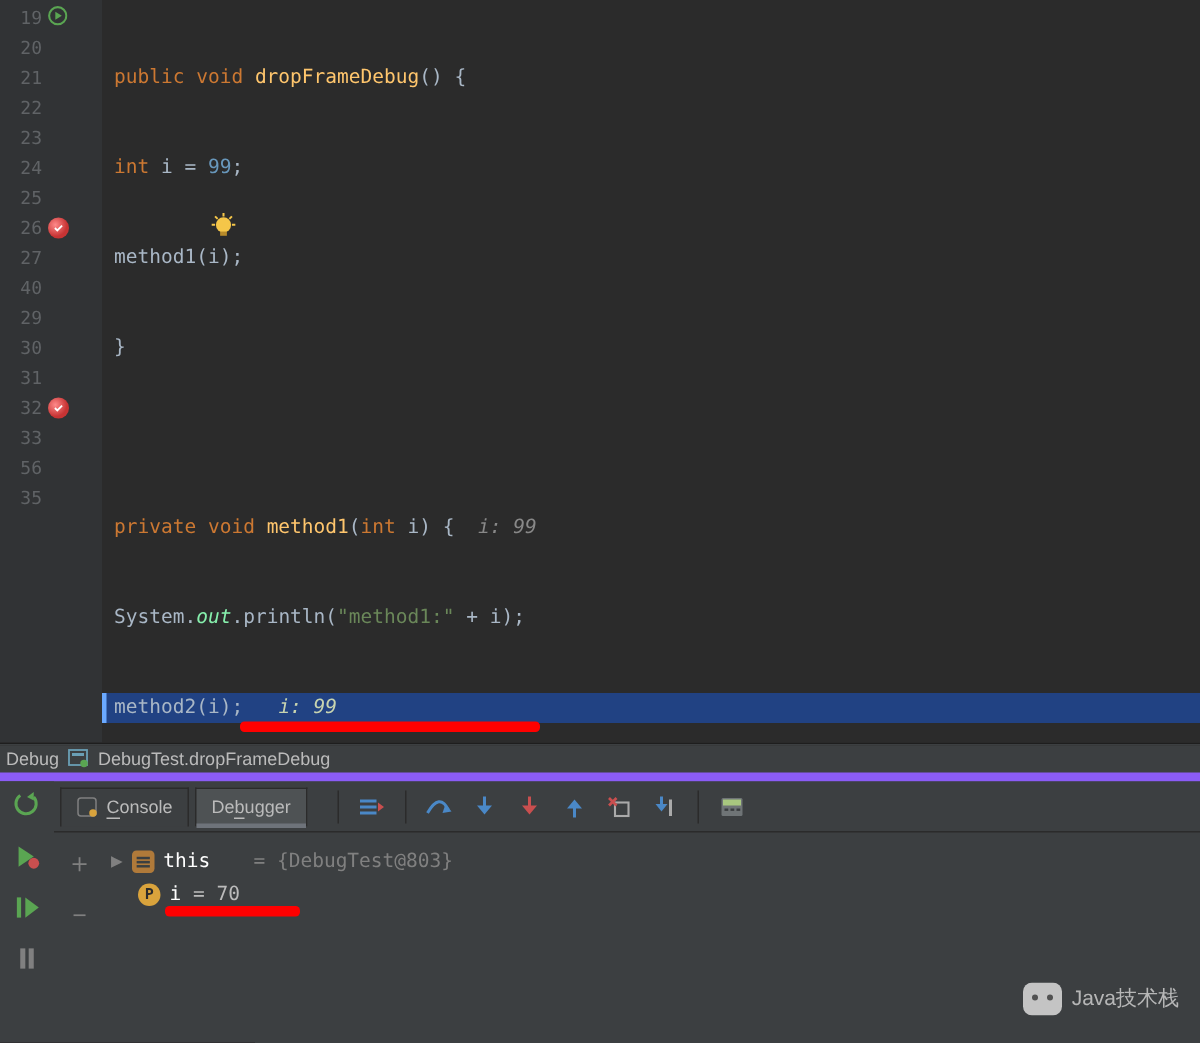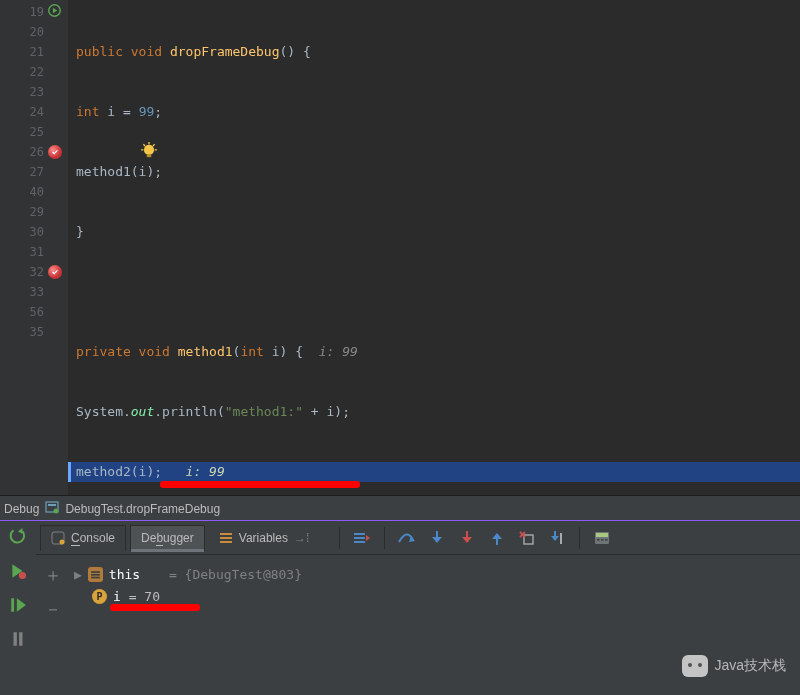--- a/index.html
+++ b/index.html
@@ -26,21 +26,20 @@
     background: #313335;
     padding-top: 2px;
     user-select: none;
     flex-shrink: 0;
   }
   .grow {
     display: flex;
     height: 20px;
     align-items: center;
     position: relative;
-    margin-left: 16px;
   }
   .lnum {
     color: #606366;
     width: 28px;
     text-align: right;
     font-size: 12px;
   }
   .gicons {
     flex: 1;
     display: flex;
@@ -101,21 +100,21 @@
   .tabstrip {
     height: 24px;
     background: #3c3f41;
     display: flex;
     align-items: center;
     font-family: -apple-system, "Segoe UI", sans-serif;
     font-size: 12px;
     color: #bbbbbb;
     padding-left: 4px;
     gap: 6px;
-    border-bottom: 1px solid #8b5cf6;
+    border-bottom: 6px solid #8b5cf6;
   }
   .panel {
     height: 174px;
     background: #3c3f41;
     display: flex;
   }
   .panel-left {
     width: 36px;
     display: flex;
     flex-direction: column;
@@ -368,29 +367,20 @@
     <div class="debug-tabs">
       <div class="dtab">
         <svg width="14" height="14" viewBox="0 0 14 14">
             <rect x="1" y="1" width="12" height="12" rx="2" fill="#3b3f41" stroke="#808080"></rect>
             <circle cx="11" cy="11" r="2.5" fill="#d9a33c"></circle>
           </svg>
         <span><span class="under" title="Console">C</span>onsole</span>
       </div>
       <div class="dtab active">
         <span>De<span class="under">b</span>ugger</span>
-      </div>
-      <div class="dtab" style="border:none;background:transparent;">
-        <svg width="14" height="14" viewBox="0 0 14 14">
-            <rect x="1" y="2" width="12" height="2" fill="#c78c3c"></rect>
-            <rect x="1" y="6" width="12" height="2" fill="#c78c3c"></rect>
-            <rect x="1" y="10" width="12" height="2" fill="#c78c3c"></rect>
-          </svg>
-        <span>Variables</span>
-        <span style="color:#808080;">→⁞</span>
       </div>
 
       <div class="toolbar-actions">
         <span class="sep-v"></span>
         <span class="tbtn">
             <svg width="18" height="16" viewBox="0 0 18 16">
               <rect x="1" y="3" width="11" height="2" fill="#4a88c7"></rect>
               <rect x="1" y="7" width="11" height="2" fill="#4a88c7"></rect>
               <rect x="1" y="11" width="11" height="2" fill="#4a88c7"></rect>
               <path d="M13 5 L17 8 L13 11 Z" fill="#c94f4f"></path>

